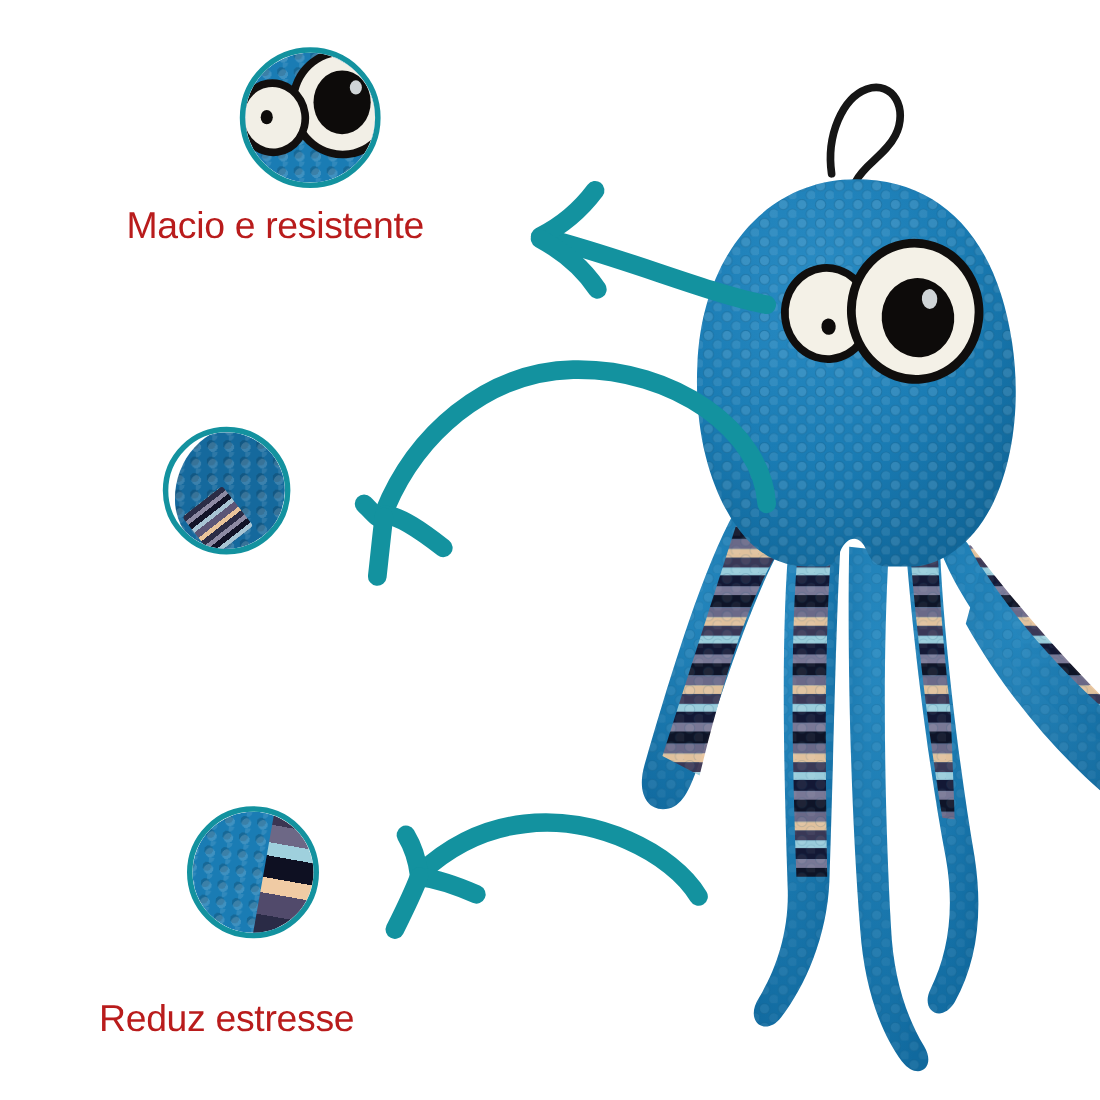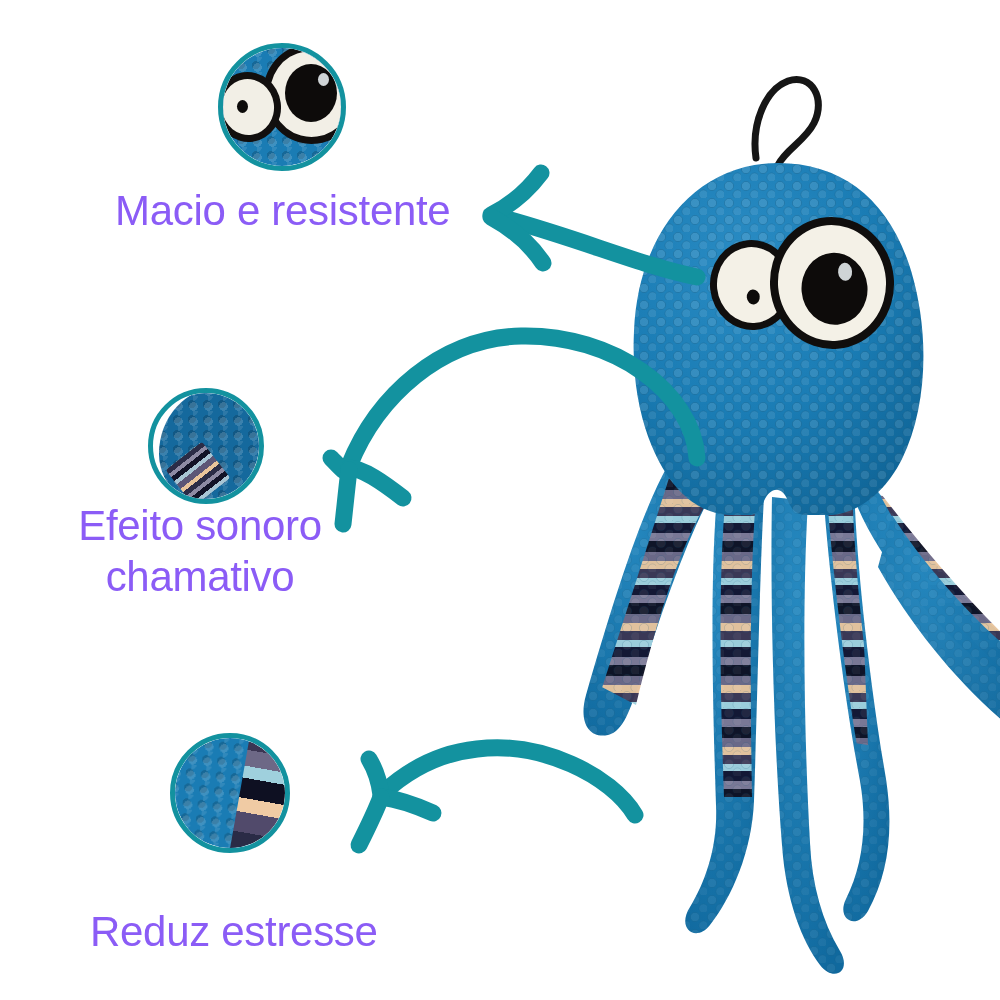--- a/index.html
+++ b/index.html
@@ -12,22 +12,22 @@
     width: 1000px;
     height: 1000px;
     background: #ffffff;
     overflow: hidden;
     font-family: "Liberation Sans", sans-serif;
   }
 
   
   .feature-label {
     position: absolute;
-    color: #8b5cf6;
-    font-size: 42px;
+    color: #b91c1c;
+    font-size: 34px;
     font-weight: 400;
     letter-spacing: -0.3px;
     line-height: 1.22;
     white-space: pre-line;
     text-align: center;
   }
   #label-1 { left: 60px;  top: 185px; width: 460px; text-align: left; padding-left: 55px; box-sizing: border-box; }
   #label-2 { left: 35px;  top: 500px; width: 330px; }
   #label-3 { left: 45px;  top: 858px; width: 360px; text-align: left; padding-left: 45px; box-sizing: border-box; margin-top: 48px;}
 
@@ -294,18 +294,16 @@
 
   <div class="inset" id="inset-stress">
     <div class="inset-inner">
       <div class="leg-blue plush"></div>
       <div class="leg-stripe"></div>
     </div>
   </div>
 
   <div class="feature-label" id="label-1">Macio e resistente</div>
 
-  <div class="feature-label" id="label-2">Efeito sonoro
-chamativo</div>
 
   <div class="feature-label" id="label-3">Reduz estresse</div>
 
 </div>
 
 </body></html>

